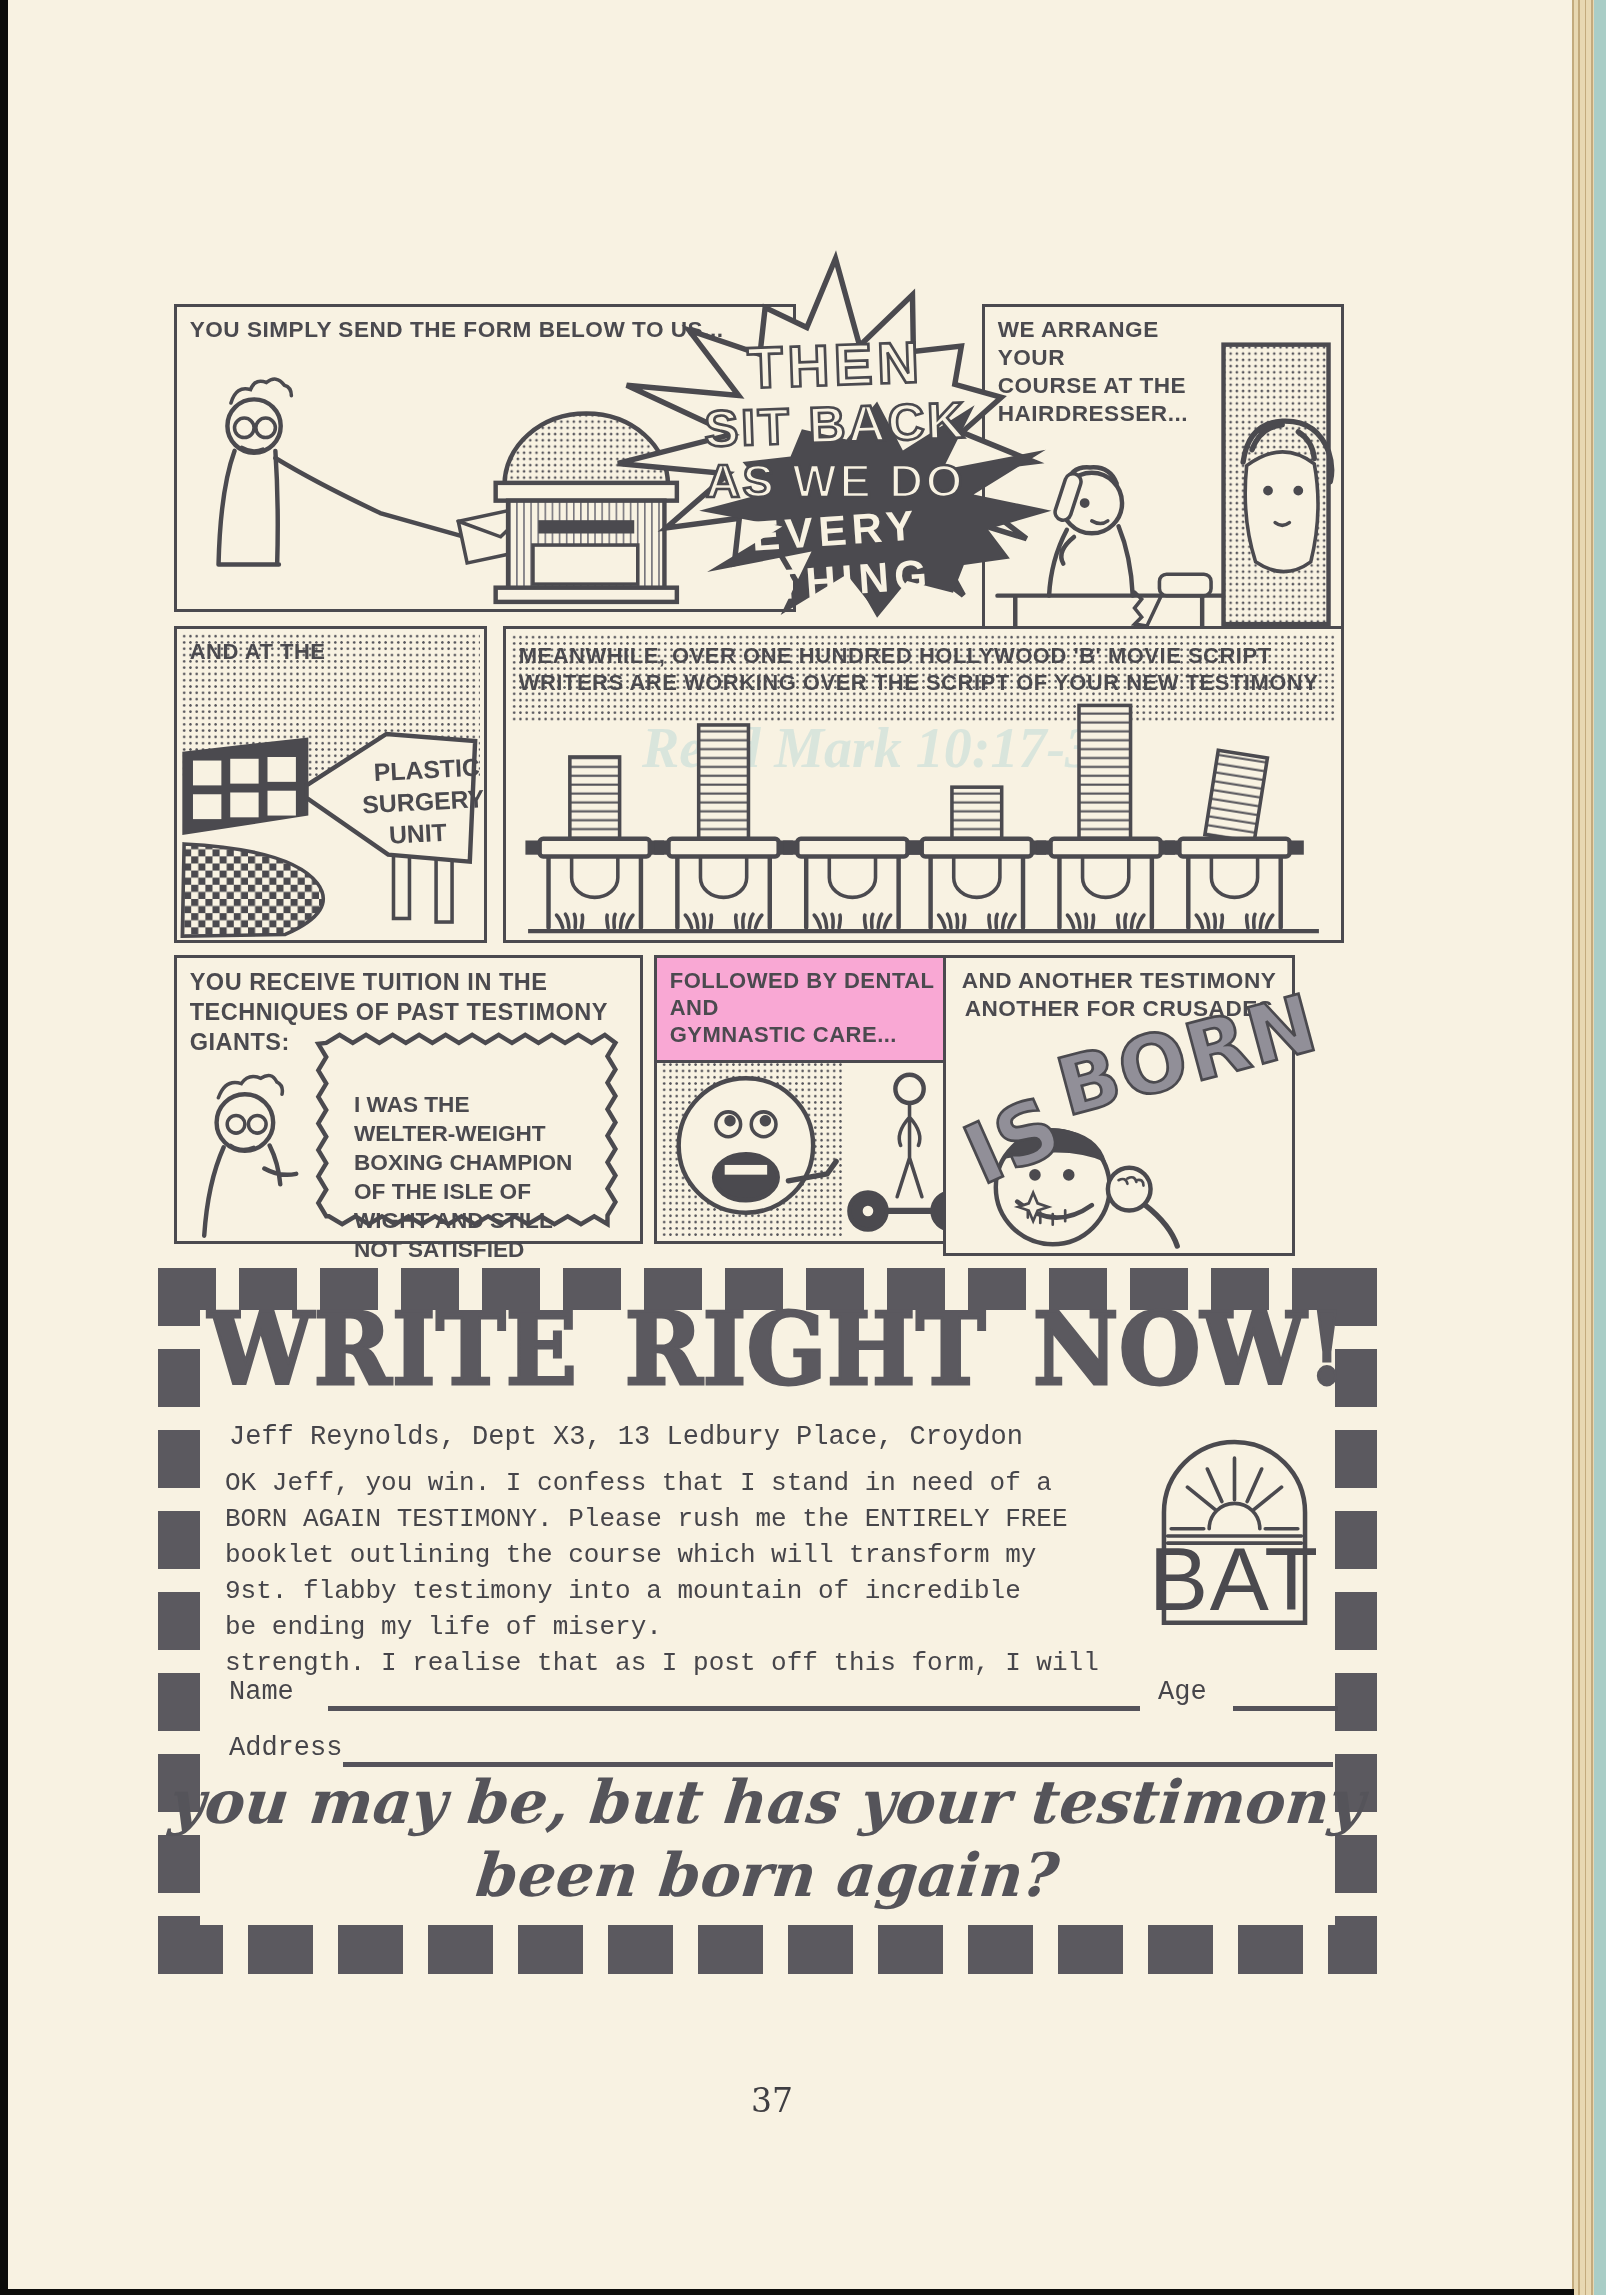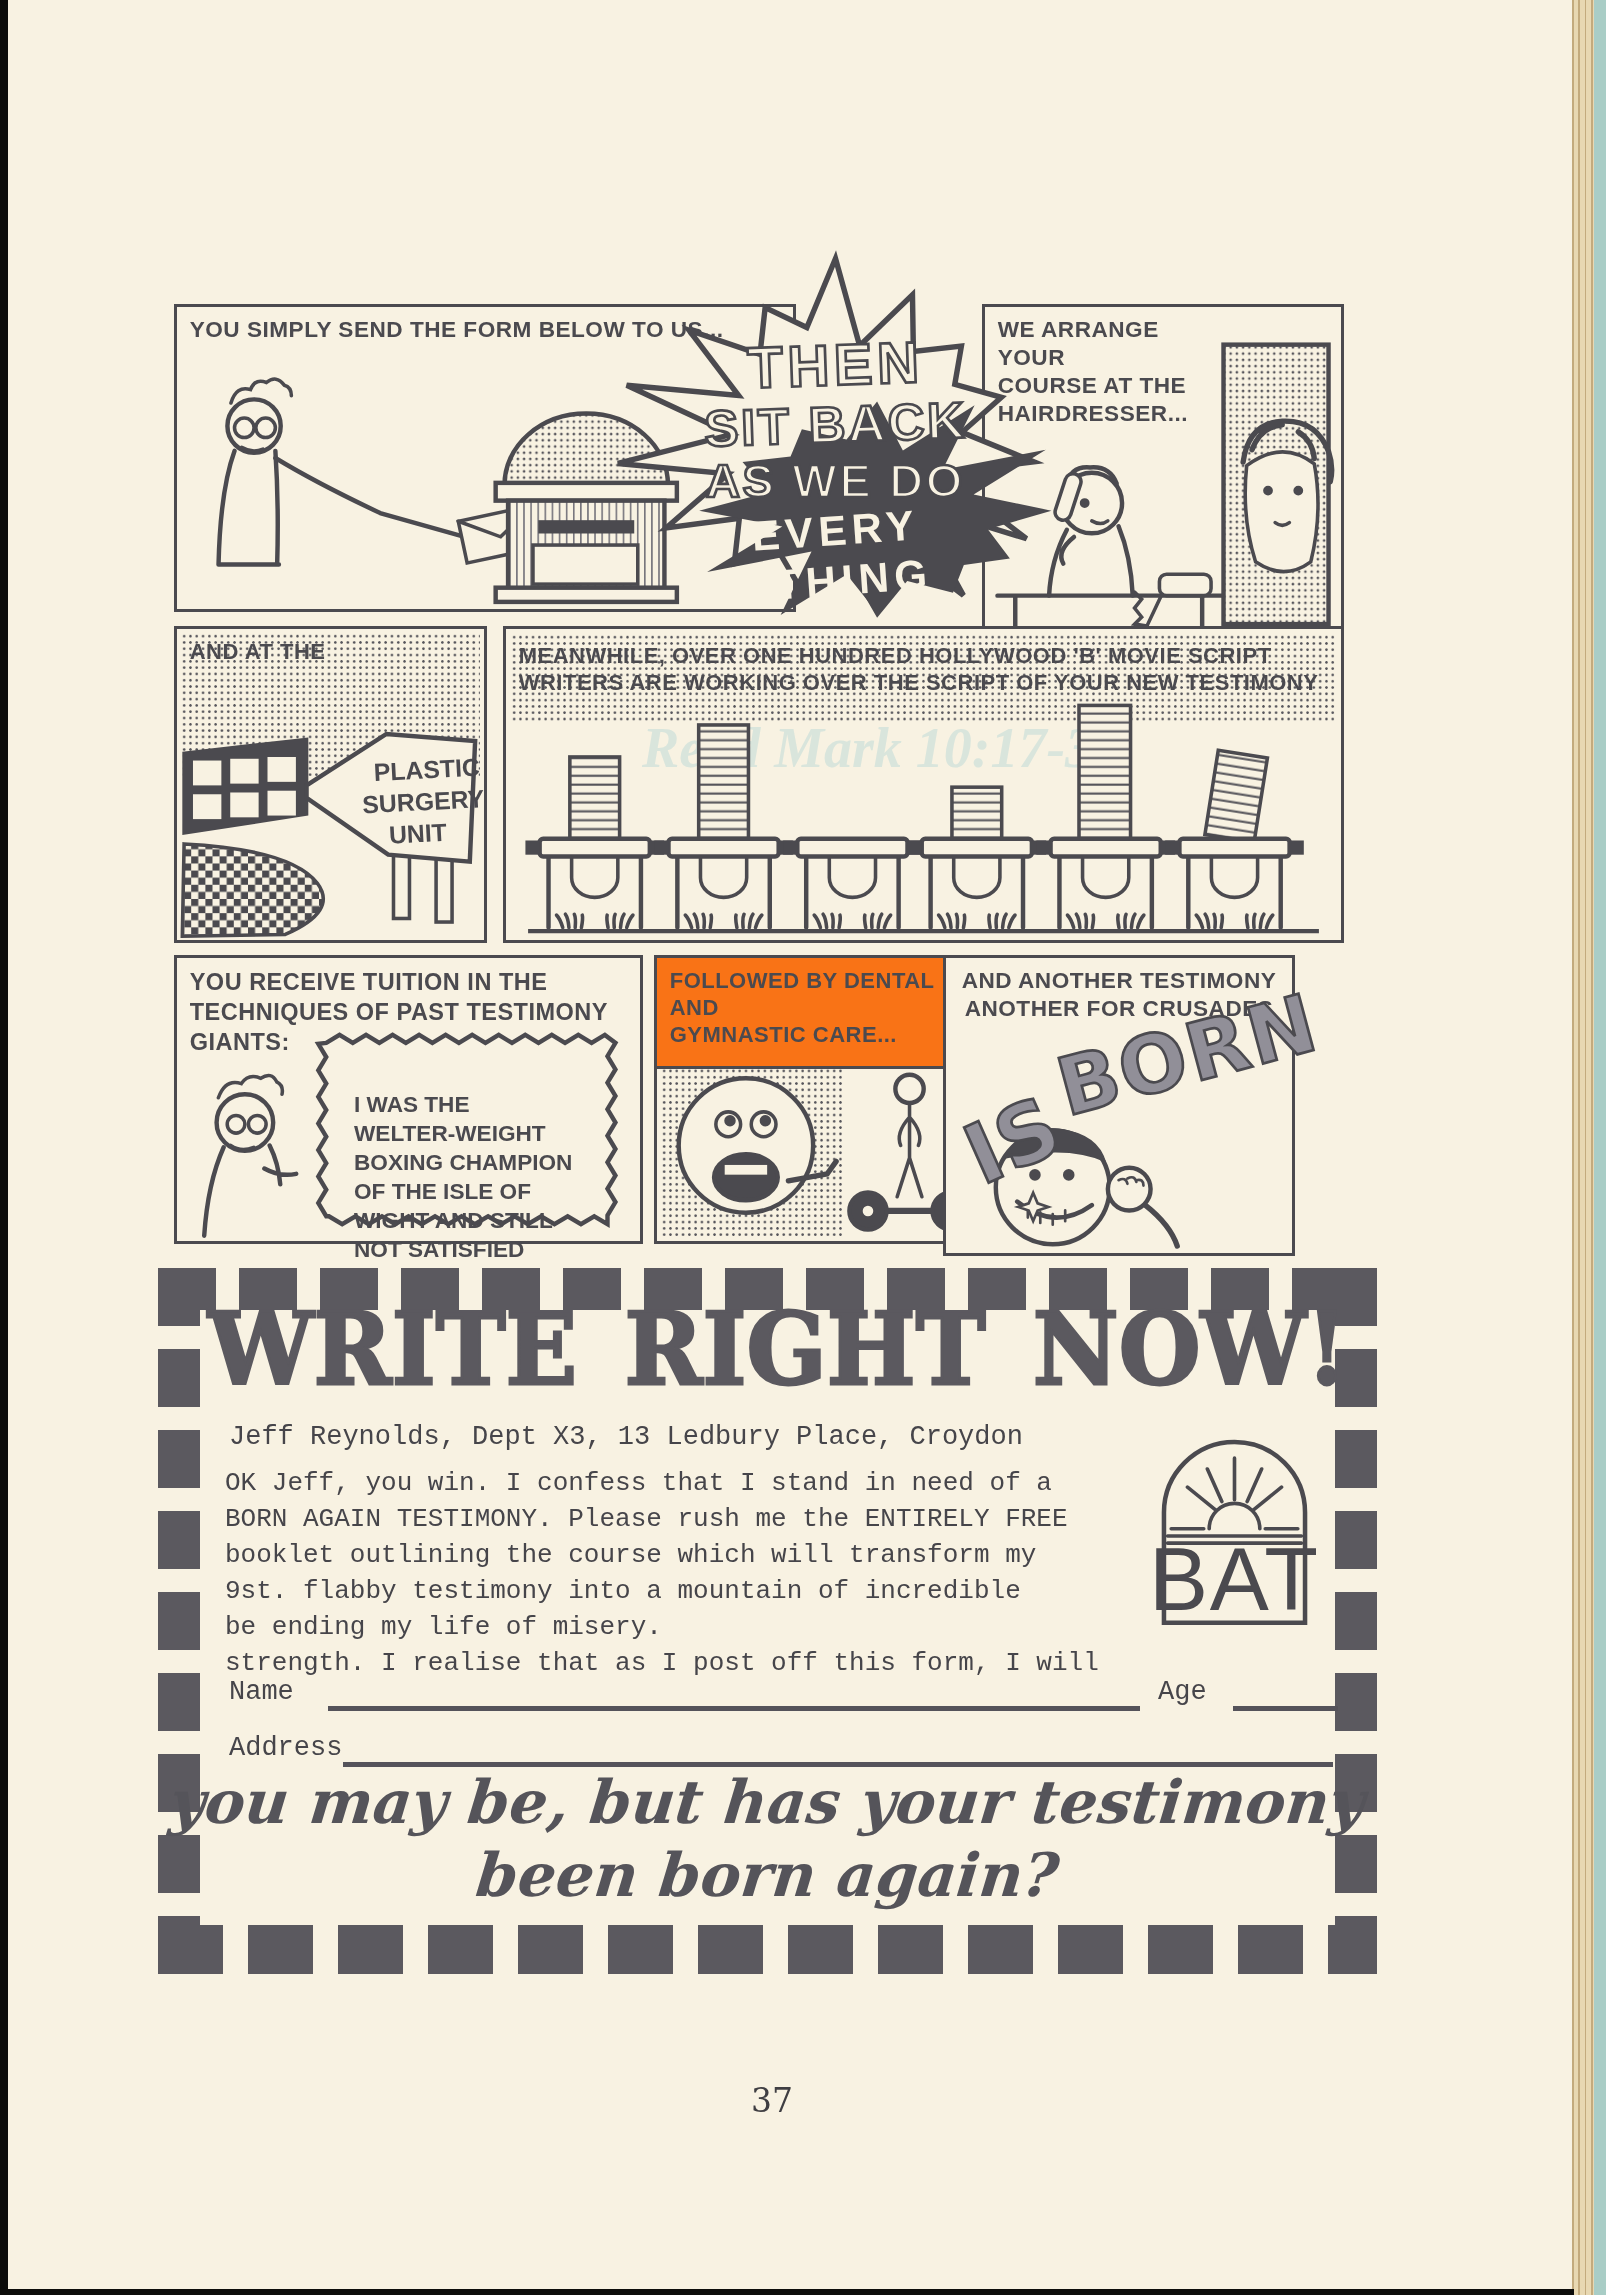--- a/index.html
+++ b/index.html
@@ -8,21 +8,21 @@
   .edge-left{position:absolute;left:0;top:0;width:8.1px;height:2296px;background:#0d0d0b;}
   .edge-bottom{position:absolute;left:0;top:2289px;width:1574px;height:7.2px;background:#0d0d0b;}
   .page-stack{position:absolute;left:1572px;top:0;width:22px;height:2296px;background:#e8d8b2;
         background-image:repeating-linear-gradient(90deg,rgba(150,115,60,.45) 0 1.8px,transparent 1.8px 6.3px);}
   .paper{position:absolute;left:8.1px;top:0;width:1564px;height:2289px;background:#f8f2e2;}
 
   
   .panel{position:absolute;box-sizing:border-box;border:3.6px solid #4b4a4f;background:#f8f2e2;z-index:1;}
   .cap{position:relative;z-index:3;padding:9px 12.7px 0 12.7px;font-weight:700;font-size:22.6px;line-height:28px;
        color:#4b4a4f;letter-spacing:0.5px;}
-  .cap.strip{padding-bottom:18px;border-bottom:3.6px solid #4b4a4f;background:#f97316;}
+  .cap.strip{padding-bottom:12px;border-bottom:3.6px solid #4b4a4f;background:#f9a8d4;}
   .art{position:absolute;left:0;top:0;width:100%;height:100%;z-index:1;}
   .ht{background-image:radial-gradient(circle,#56555b 1.1px,transparent 1.4px);background-size:6.3px 6.3px;}
   .ghost{position:absolute;z-index:0;font-family:"Liberation Serif",serif;font-weight:700;
          color:#d9e5dc;white-space:nowrap;}
 
   
   .burst{position:absolute;left:613px;top:279px;width:445px;height:362px;z-index:5;}
   .burst svg{overflow:visible;position:absolute;left:0;top:0;}
   .bline{position:absolute;left:0;width:100%;text-align:center;font-weight:700;white-space:nowrap;
          font-family:"Liberation Sans",sans-serif;}

